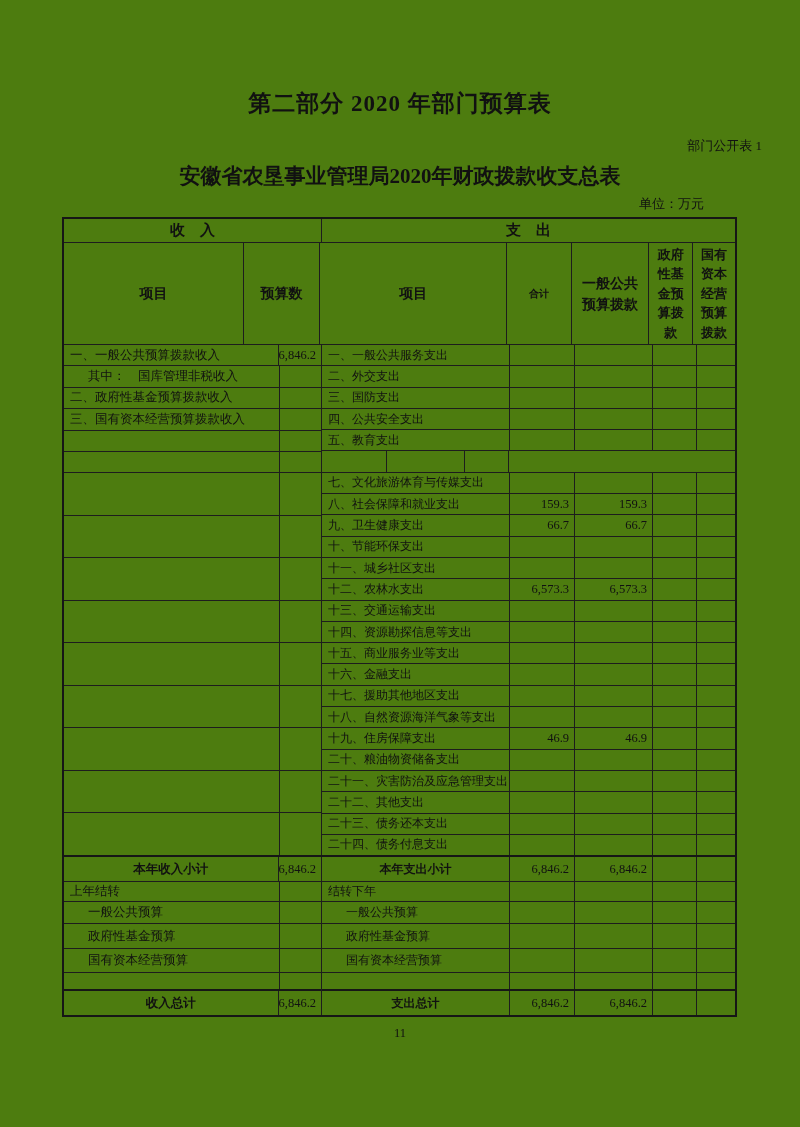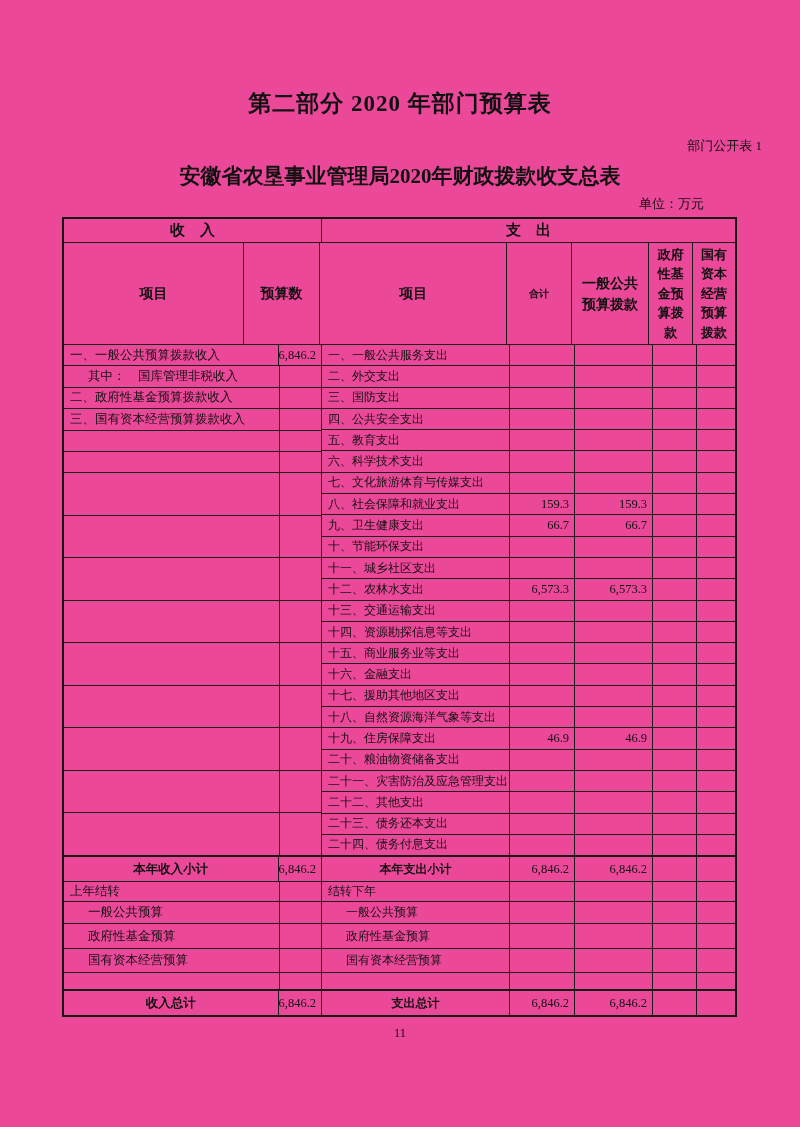--- a/index.html
+++ b/index.html
@@ -3,21 +3,21 @@
 <meta charset="utf-8">
 <style>
   * { box-sizing: border-box; margin: 0; padding: 0; }
   html, body { background: #ffffff; }
   body {
     width: 800px; height: 1127px;
     font-family: "Liberation Serif", serif;
     color: #111111;
     overflow: hidden;
   }
-  .page { position: relative; width: 800px; height: 1127px; background: #ec4899; }
+  .page { position: relative; width: 800px; height: 1127px; background: #4d7c0f; }
 
   .part-title {
     padding-top: 88px;
     text-align: center;
     font-size: 23px;
     font-weight: bold;
     letter-spacing: 1px;
   }
   .table-label {
     margin-top: 18px;
@@ -227,21 +227,20 @@
             <div class="cell c-state"></div>
           </div>
           <div class="row">
             <div class="cell lbl">五、教育支出</div>
             <div class="cell c-total"></div>
             <div class="cell c-general"></div>
             <div class="cell c-gov"></div>
             <div class="cell c-state"></div>
           </div>
           <div class="row">
-            <div class="cell lbl">六、科学技术支出</div>
             <div class="cell c-total"></div>
             <div class="cell c-general"></div>
             <div class="cell c-gov"></div>
             <div class="cell c-state"></div>
           </div>
           <div class="row">
             <div class="cell lbl">七、文化旅游体育与传媒支出</div>
             <div class="cell c-total"></div>
             <div class="cell c-general"></div>
             <div class="cell c-gov"></div>

